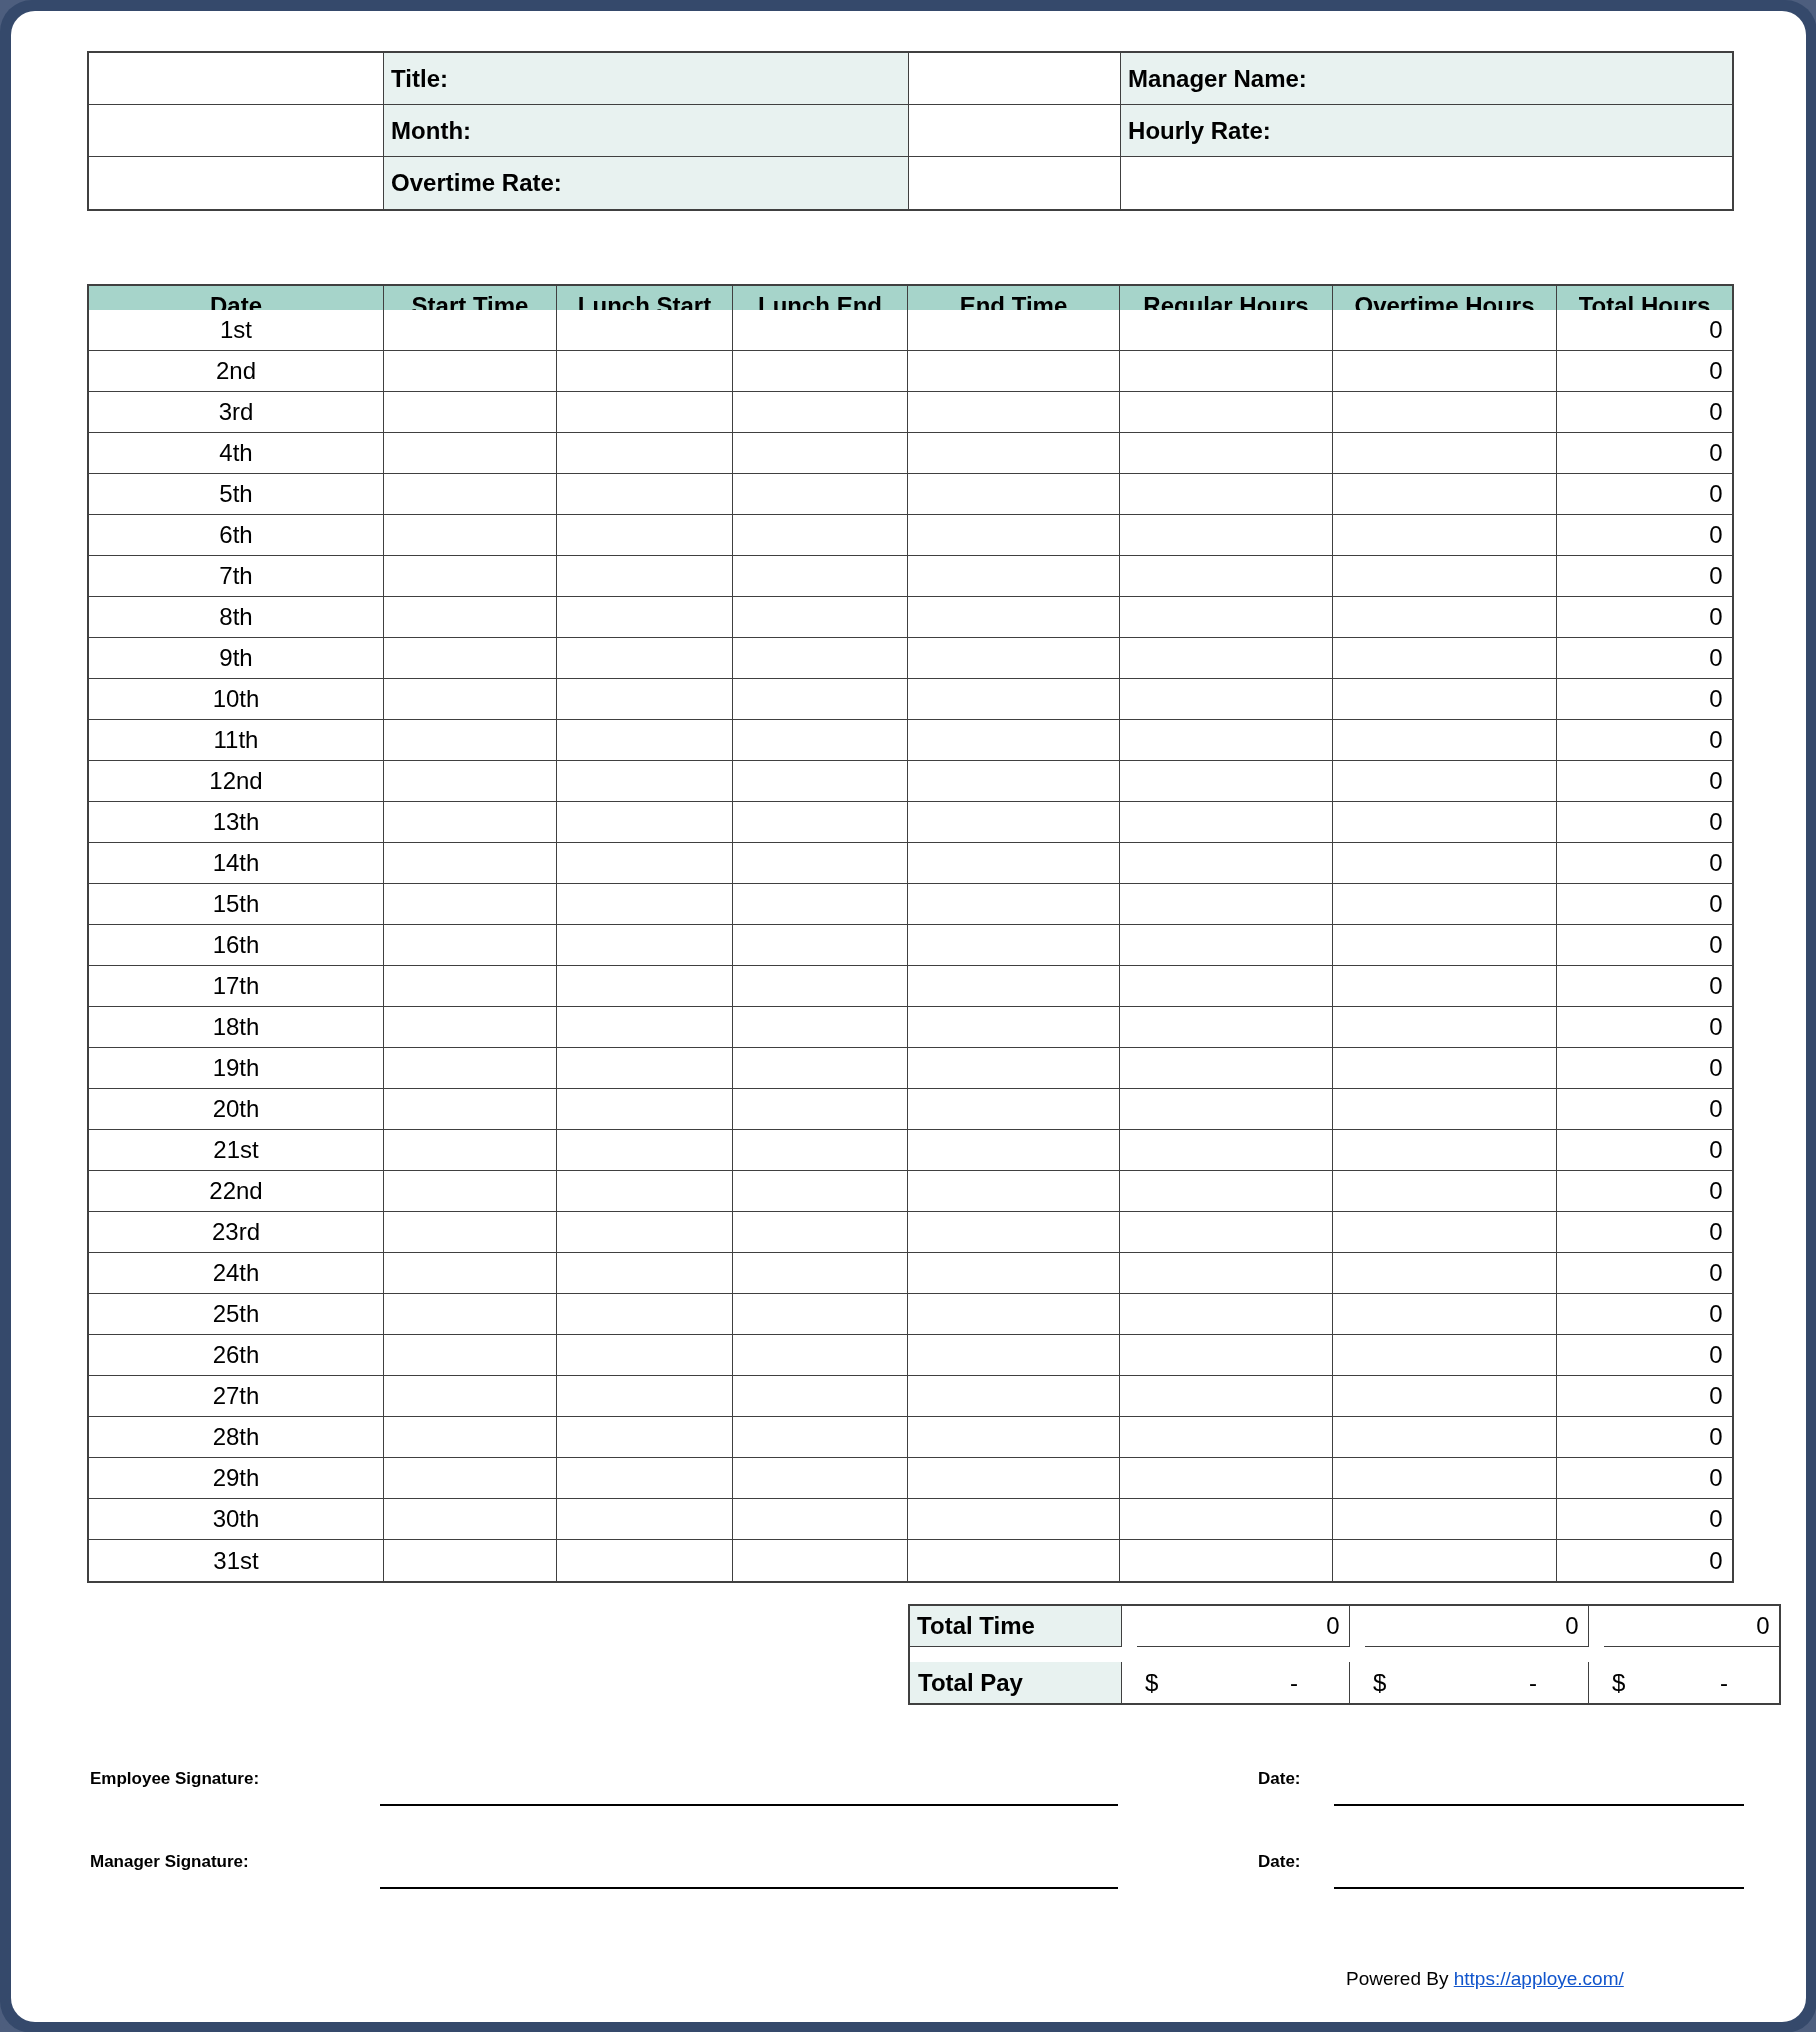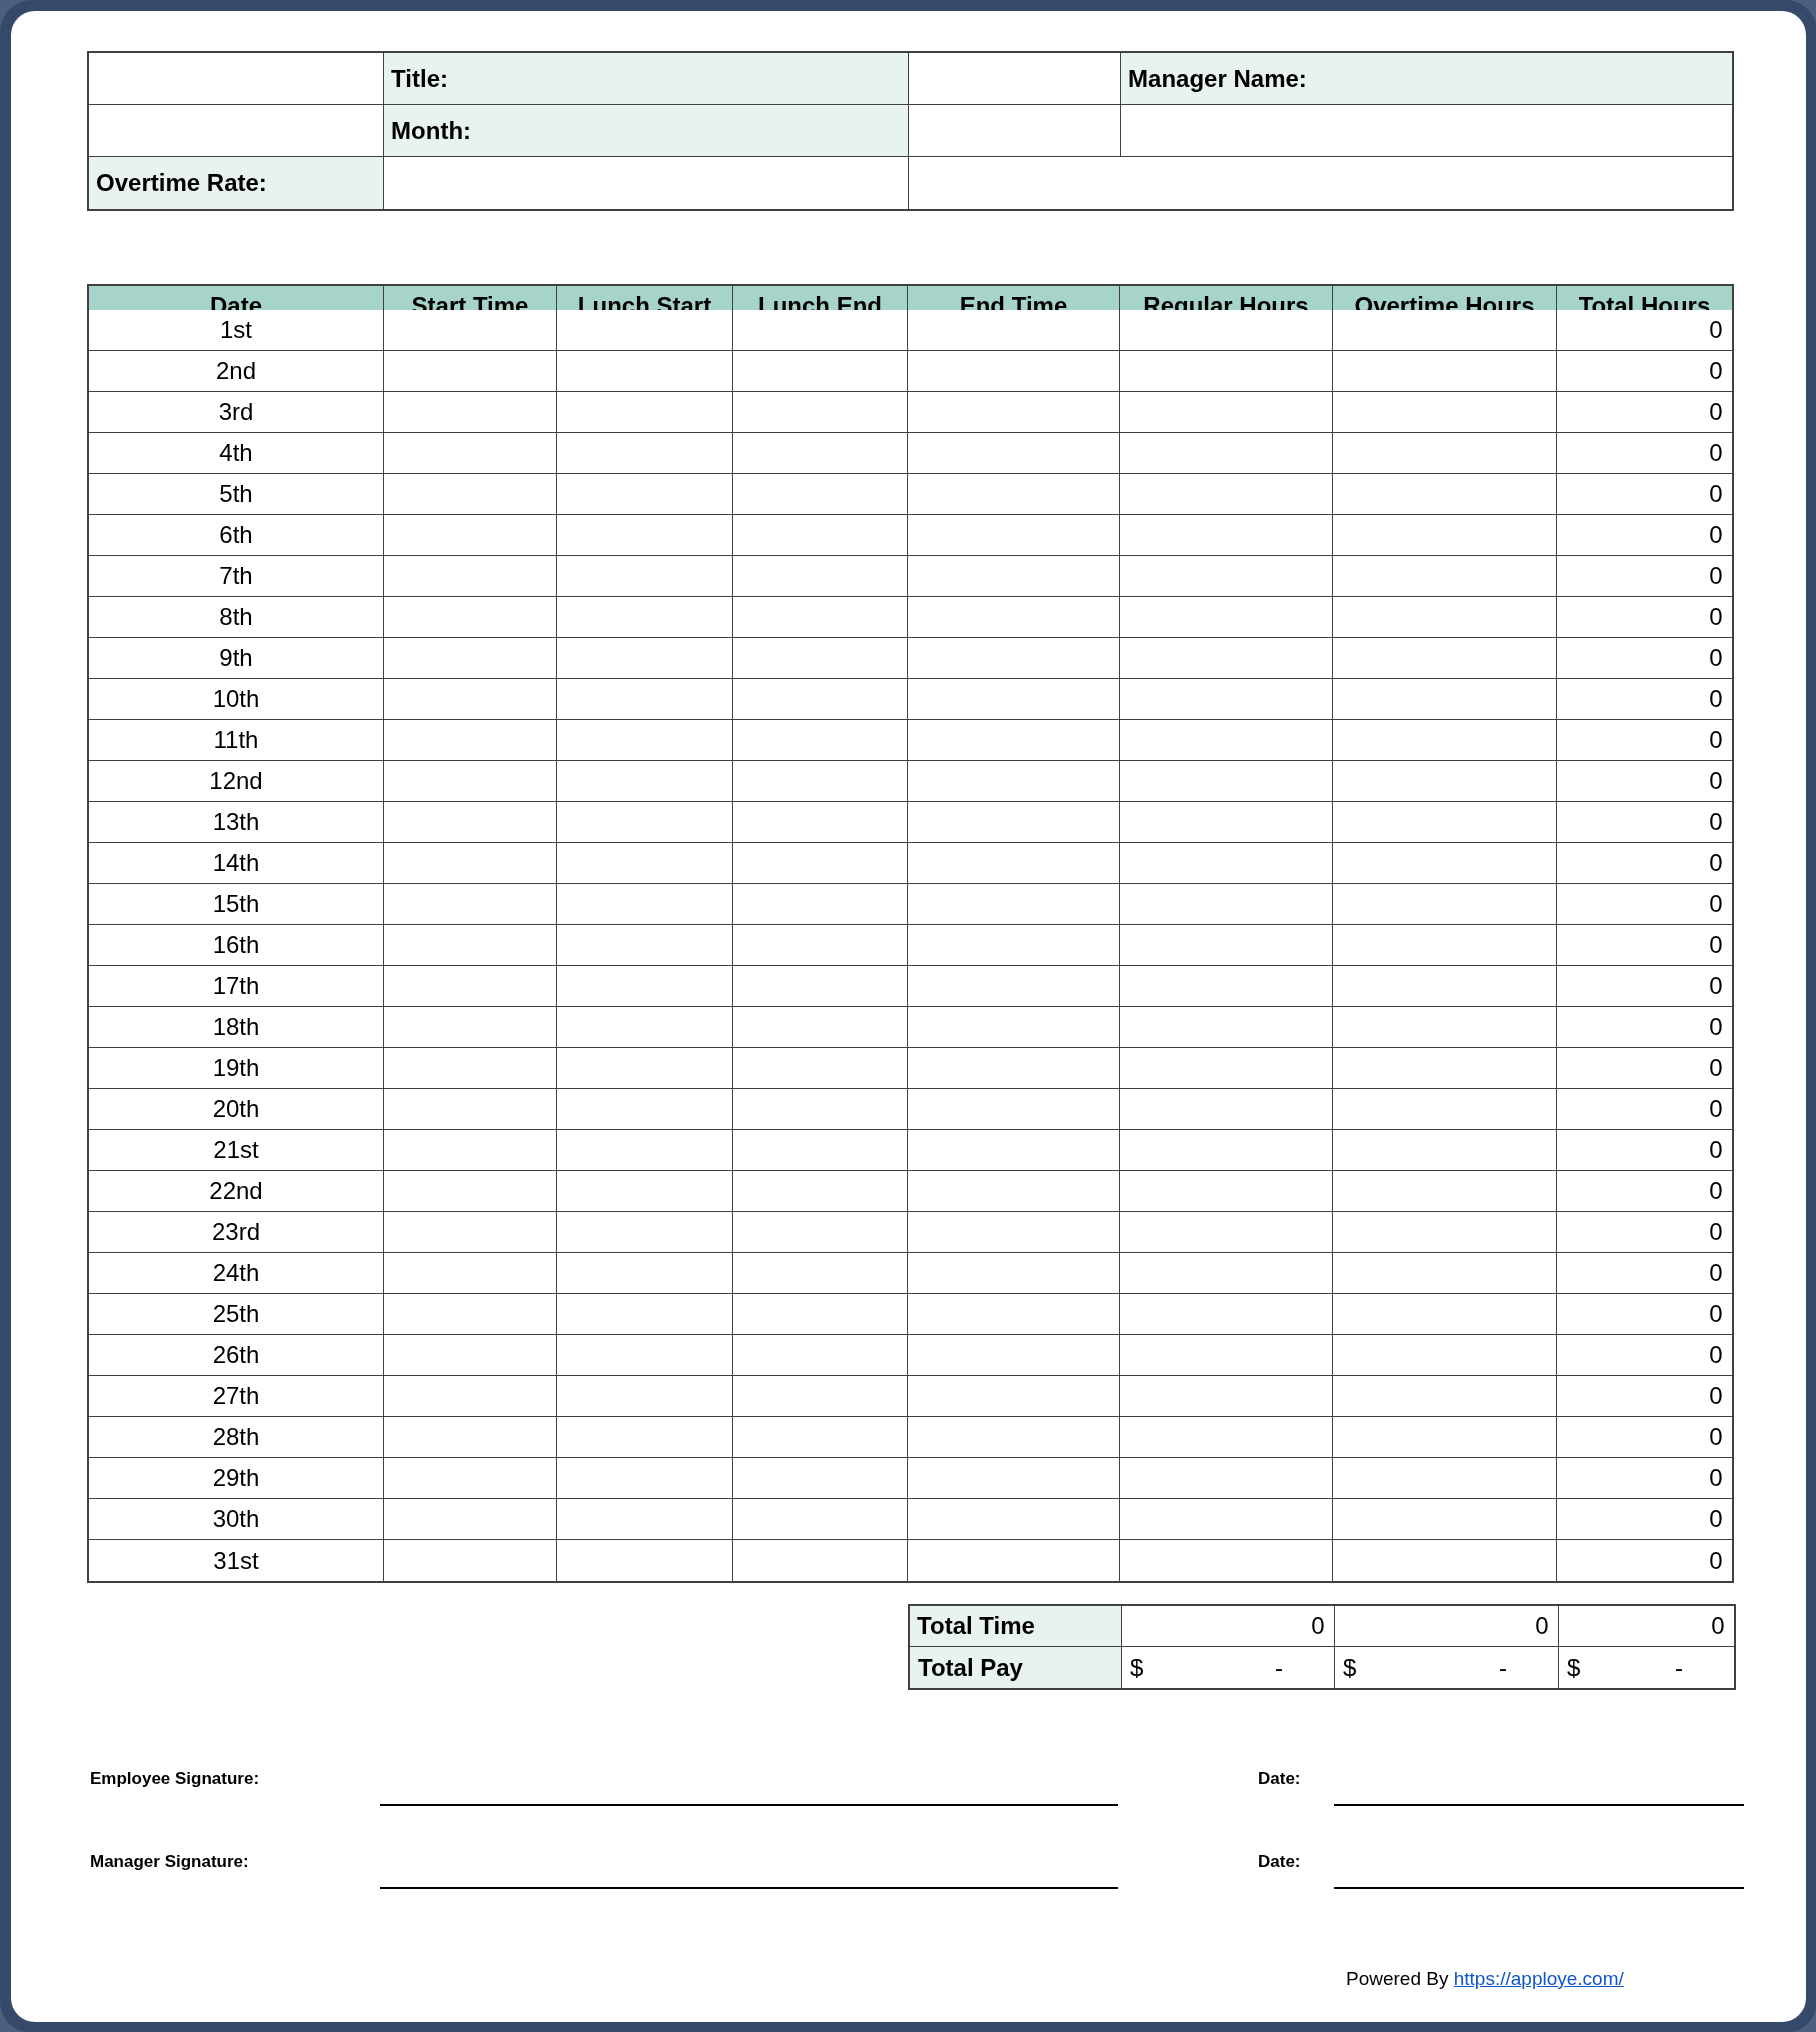--- a/index.html
+++ b/index.html
@@ -58,20 +58,21 @@
   .cols8 .cell:last-child{border-right:none;}
   .tbody .row:last-child .cell{border-bottom:none;}
   .date-cell{justify-content:center;}
   .num-cell{justify-content:flex-end;padding-right:9.5px;}
 
   
   .totals-table{
     position:absolute;left:908px;top:1604px;
     grid-template-columns:212px 213px 224px 175px;
     grid-auto-rows:41px;
+    gap:15px;
   }
   .totals-table .cell:nth-child(4n){border-right:none;}
   .totals-table .cell:nth-child(n+5){border-bottom:none;padding-left:8px;}
   .totals-label{background:var(--label-bg);font-weight:bold;padding-left:7.1px;}
   .pay-cell{justify-content:space-between;padding:0 51px 0 14.3px;}
 
   
   .sig-label{position:absolute;font-size:17px;font-weight:bold;}
   .sig-line{position:absolute;border-bottom:2.4px solid #000;height:0;}
 
@@ -90,20 +91,21 @@
   <div class="grid info-table">
     <div class="cell"></div>
     <div class="cell label-cell">Title:</div>
     <div class="cell"></div>
 
     <div class="cell label-cell">Manager Name:</div>
     <div class="cell"></div>
     <div class="cell label-cell">Month:</div>
     <div class="cell"></div>
 
+    <div class="cell label-cell">Hourly Rate:</div>
     <div class="cell"></div>
     <div class="cell label-cell">Overtime Rate:</div>
     <div class="cell"></div>
   </div>
 
   <div class="main-table">
     <div class="cols8 thead">
         <div class="cell">Date</div>
         <div class="cell">Start Time</div>
         <div class="cell">Lunch Start</div>

